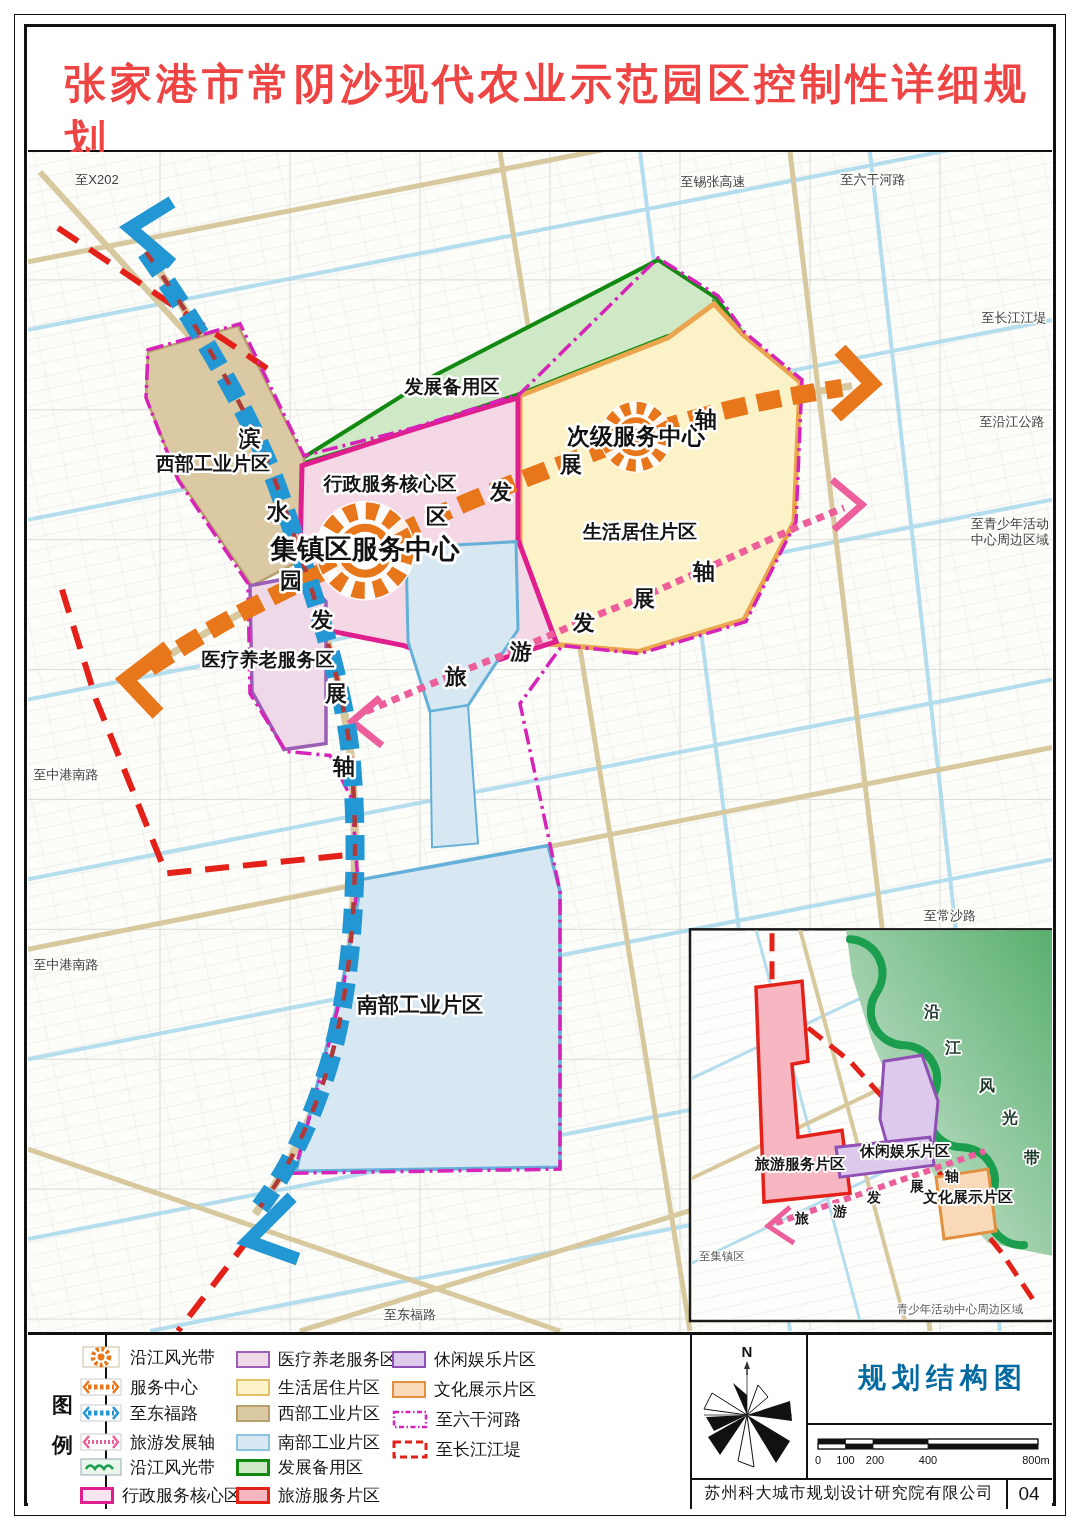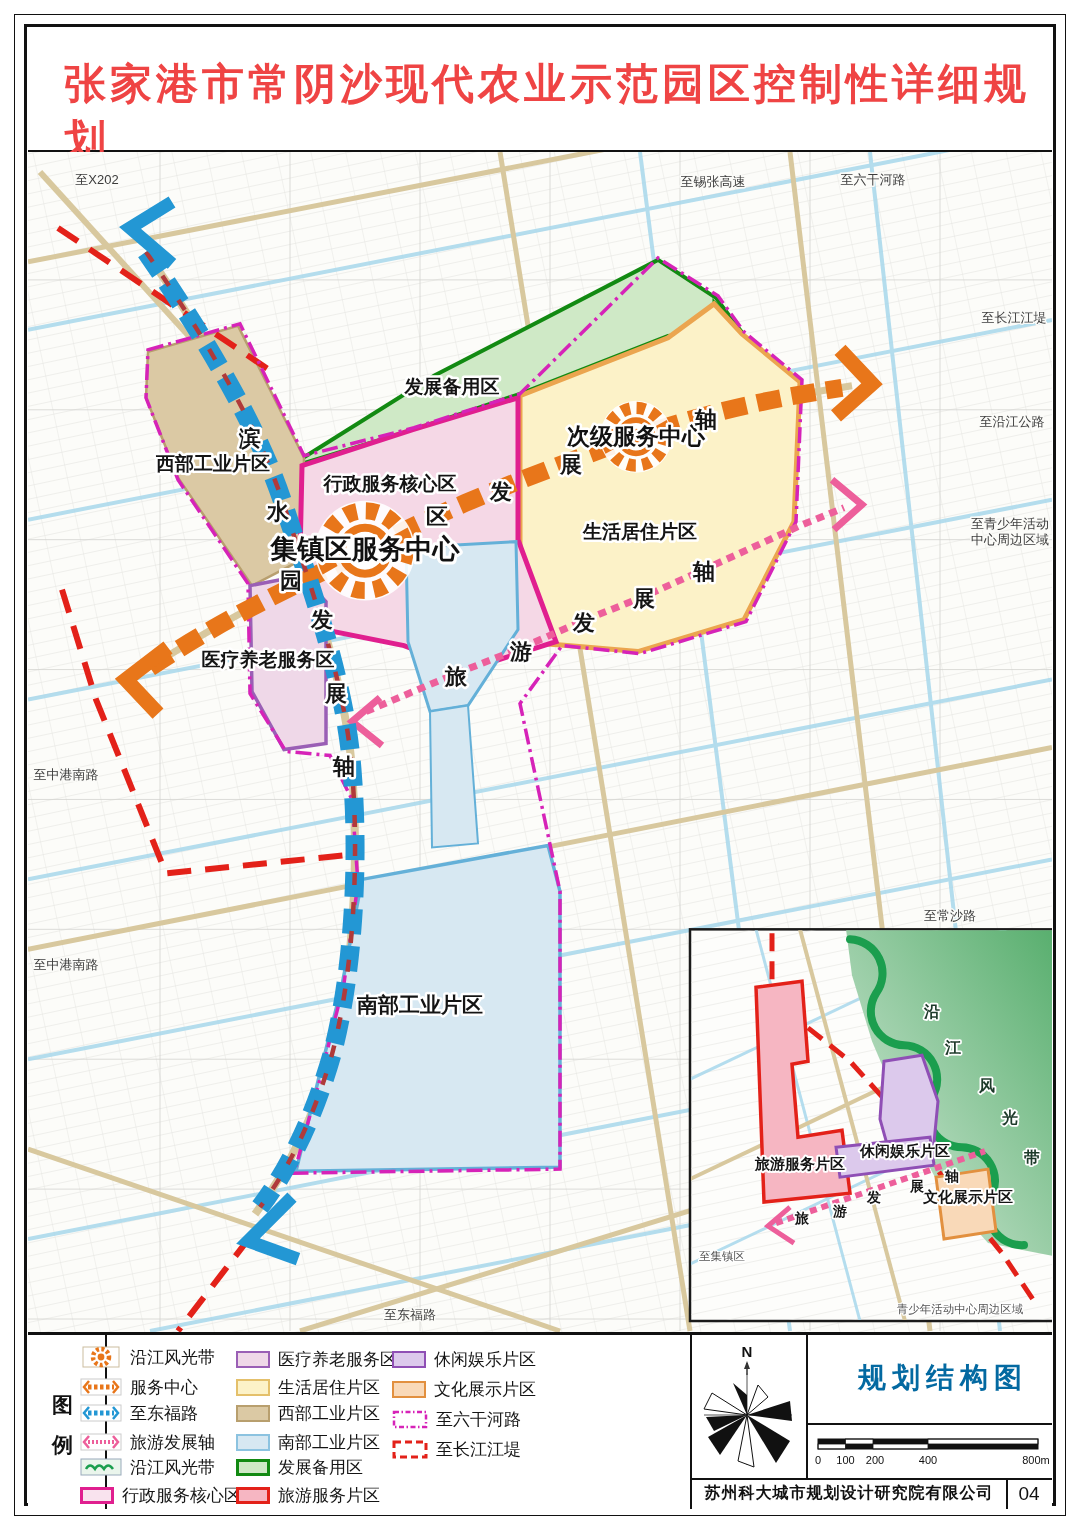--- a/index.html
+++ b/index.html
@@ -34,21 +34,21 @@
   .legend-item{position:absolute;height:24px;display:flex;align-items:center;}
   .legend-item .lab{font-size:17px;color:#141414;margin-left:8px;white-space:nowrap;}
   .swatch{width:34px;height:17px;box-sizing:border-box;}
 
   
   .tblock{position:absolute;left:662px;top:0;width:362px;height:174px;}
   .tb-line{position:absolute;background:#111;}
   .tb-title{position:absolute;left:146px;top:12px;width:214px;height:62px;display:flex;align-items:center;justify-content:center;
             font-size:28px;font-weight:700;letter-spacing:6px;color:#0369a1;}
   .tb-company{position:absolute;left:2px;top:143px;width:314px;height:31px;display:flex;align-items:center;justify-content:center;
-              font-size:16px;font-weight:700;color:#111;letter-spacing:1px;}
+              font-size:16px;font-weight:400;color:#111;letter-spacing:1px;}
   .tb-page{position:absolute;left:316px;top:143px;width:46px;height:31px;display:flex;align-items:center;justify-content:center;
            font-size:19px;color:#111;}
 </style>
 </head>
 <body>
 
 <div class="page">
   <div class="frame-outer"></div>
   <div class="frame-inner"></div>
 

